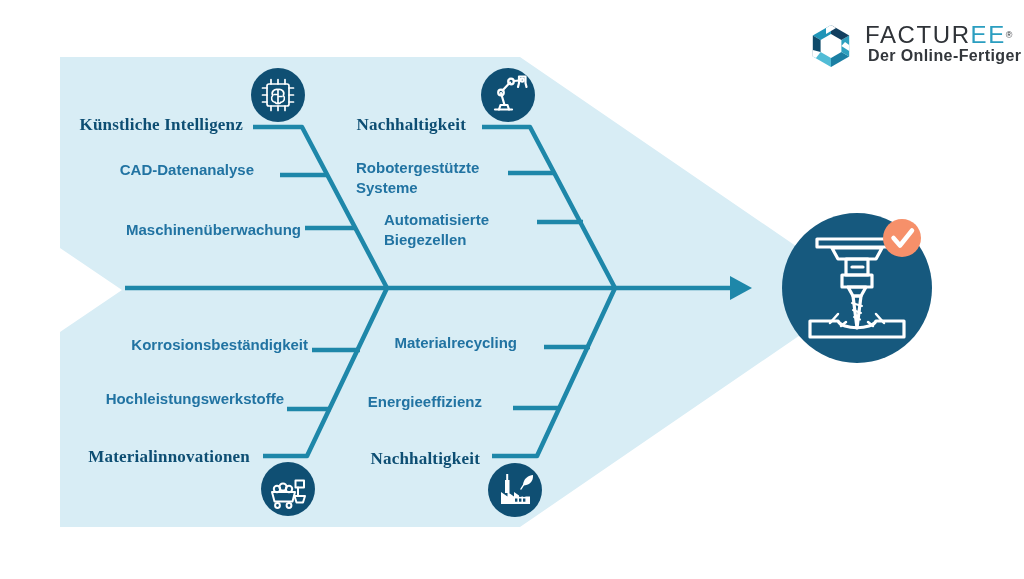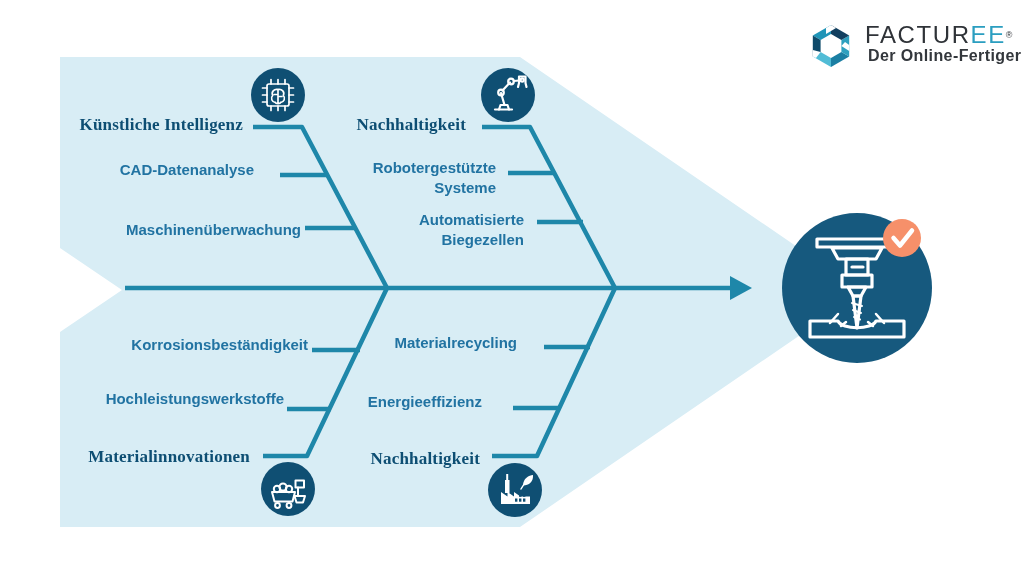--- a/index.html
+++ b/index.html
@@ -4,21 +4,21 @@
 <style>
   html,body{margin:0;padding:0;background:#ffffff;}
   .stage{
     position:relative;width:1024px;height:579px;background:#ffffff;
     font-family:"Liberation Sans",sans-serif;overflow:hidden;
   }
   svg.layer{position:absolute;left:0;top:0;}
   .bone{fill:none;stroke:#1e87a9;stroke-width:4.5;stroke-linejoin:round;stroke-linecap:butt;}
   .cat{position:absolute;font-size:17px;font-weight:700;color:#0d4e73;white-space:nowrap;letter-spacing:.2px;font-family:Liberation Serif, serif;}
   .item{position:absolute;font-size:15px;color:#2173a2;white-space:nowrap;font-weight:bold;}
-  .item.wrap{white-space:normal;text-align:right;line-height:20px;}
+  .item.wrap{white-space:normal;text-align:left;line-height:20px;}
   .effect-title{position:absolute;left:727px;top:368px;width:260px;text-align:center;
     font-size:18px;font-weight:700;color:#1269a4;line-height:27px;}
   .icon{position:absolute;}
   .logo{position:absolute;left:803px;top:21px;display:flex;align-items:flex-start;gap:6px;}
   .logo-text{display:flex;flex-direction:column;}
   .brand{font-size:24px;font-weight:500;letter-spacing:1.6px;color:#2f3338;line-height:28px;}
   .brand .accent{color:#2b9ec0;}
   .reg{font-size:9px;vertical-align:top;color:#2f3338;letter-spacing:0;}
   .tagline{font-size:16px;font-weight:700;color:#33373c;letter-spacing:.4px;margin:-2px 0 0 3px;}
 </style>

